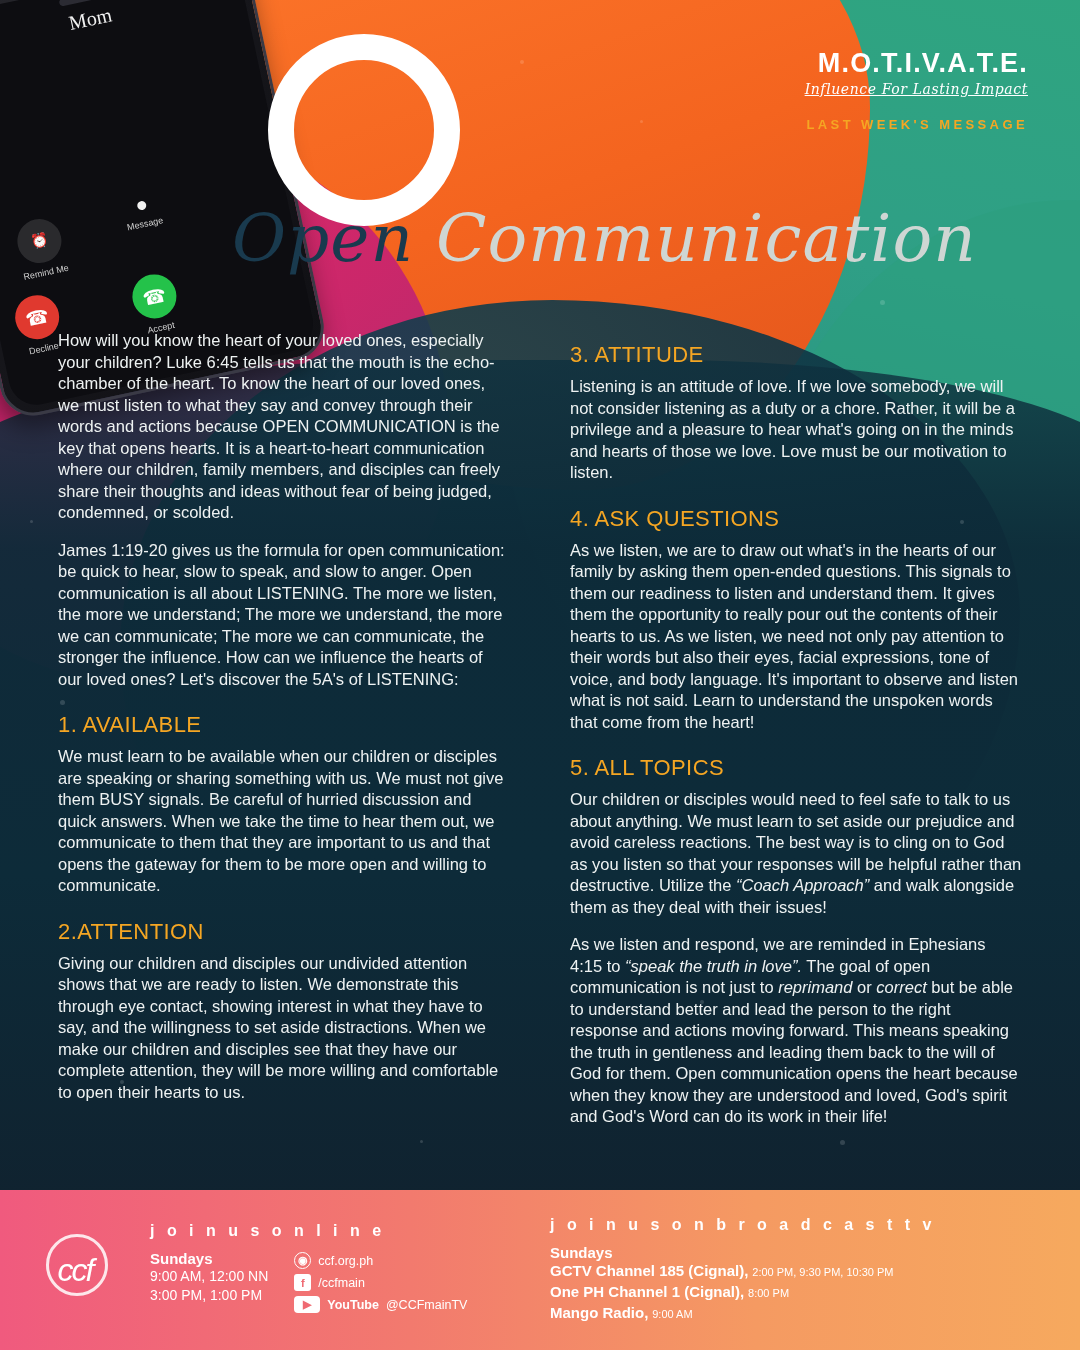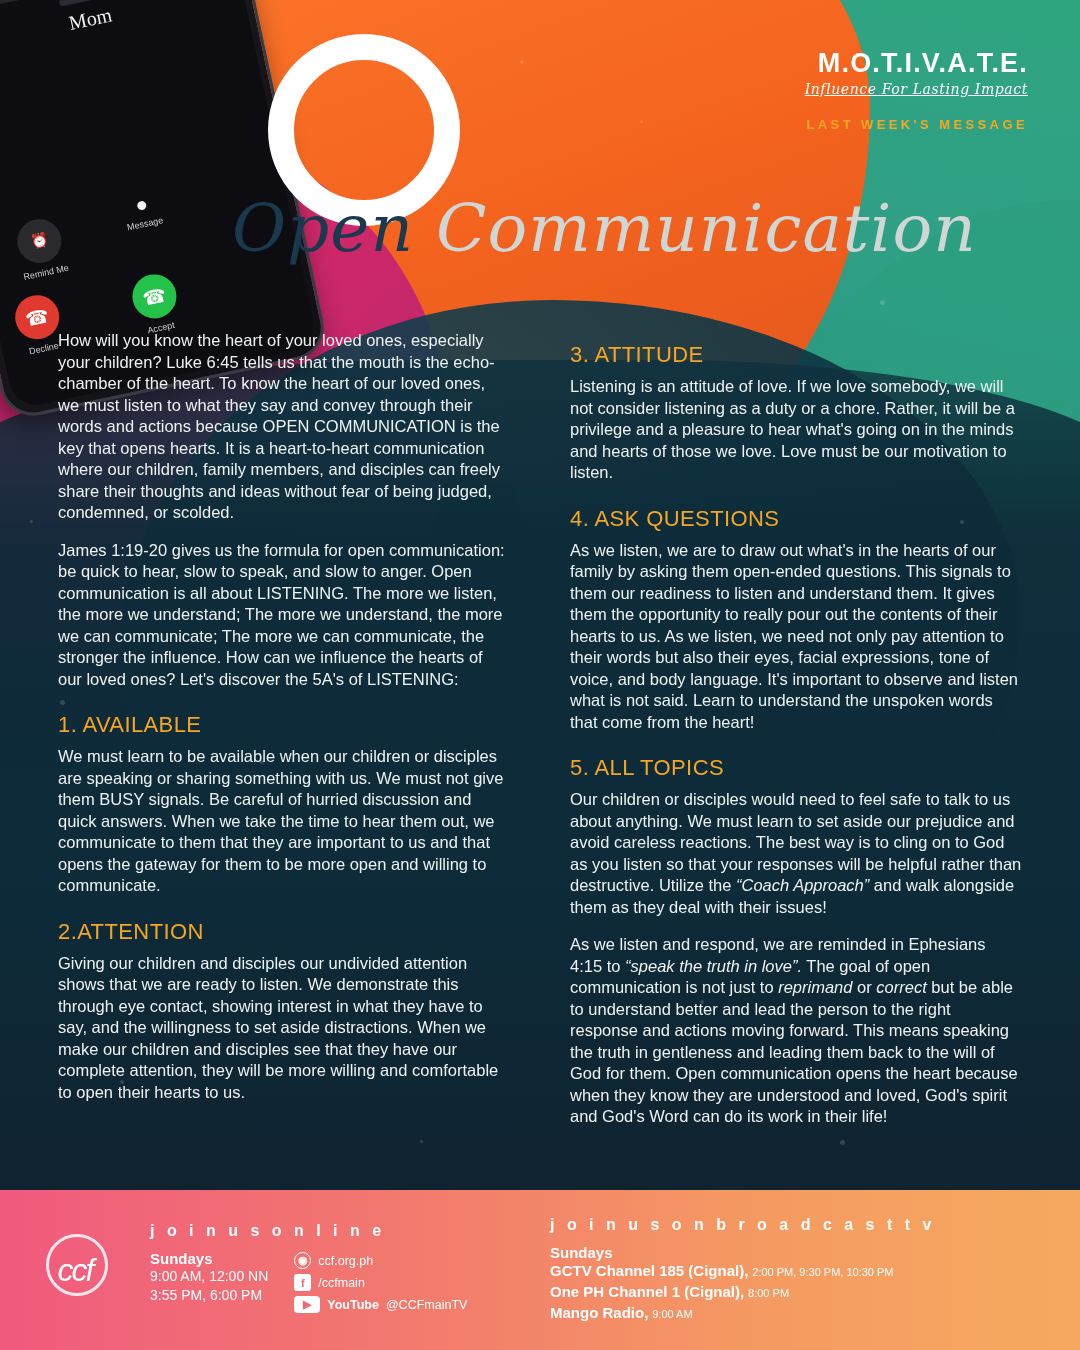--- a/index.html
+++ b/index.html
@@ -137,21 +137,21 @@
     font-family: "DejaVu Serif", serif; font-style: italic;
     margin-top: 2px; letter-spacing: .6px; text-decoration: underline;
   }
   .brand-kicker {
     margin-top: 20px;
     font-size: 13px; font-weight: bold; color: #f5a623;
     letter-spacing: 3.4px;
   }
 
   .headline {
-    position: absolute; left: 232px; top: 190px;
+    position: absolute; left: 232px; top: 200px;
     width: 800px; height: 110px;
     font-family: "DejaVu Serif", serif;
     font-style: italic;
     font-size: 66px;
     color: #193a4e;
     letter-spacing: 1px;
     white-space: nowrap;
   }
   .headline .light { color: #cfd6d3; }
   .big-o {
@@ -340,21 +340,21 @@
       <span class="ring"></span>
       <span>ccf</span>
     </div>
 
     <div class="foot-col online">
       <div class="foot-head">j o i n   u s   o n l i n e</div>
       <div class="foot-flex">
         <div>
           <div class="foot-strong">Sundays</div>
           <div class="foot-line">9:00 AM, 12:00 NN</div>
-          <div class="foot-line">3:55 PM, 6:00 PM</div>
+          <div class="foot-line">3:00 PM, 1:00 PM</div>
         </div>
         <div style="padding-top:2px;">
           <div class="social-line">
             <span class="sic globe">◉</span>
             <span>ccf.org.ph</span>
           </div>
           <div class="social-line">
             <span class="sic">f</span>
             <span>/ccfmain</span>
           </div>

